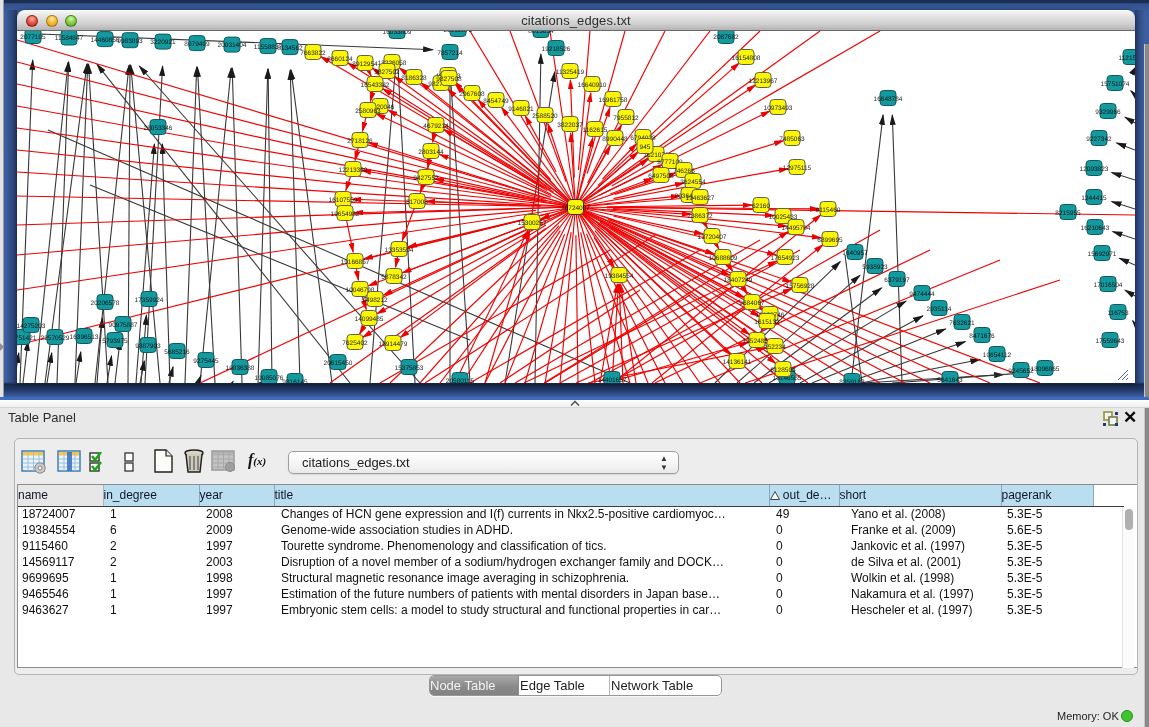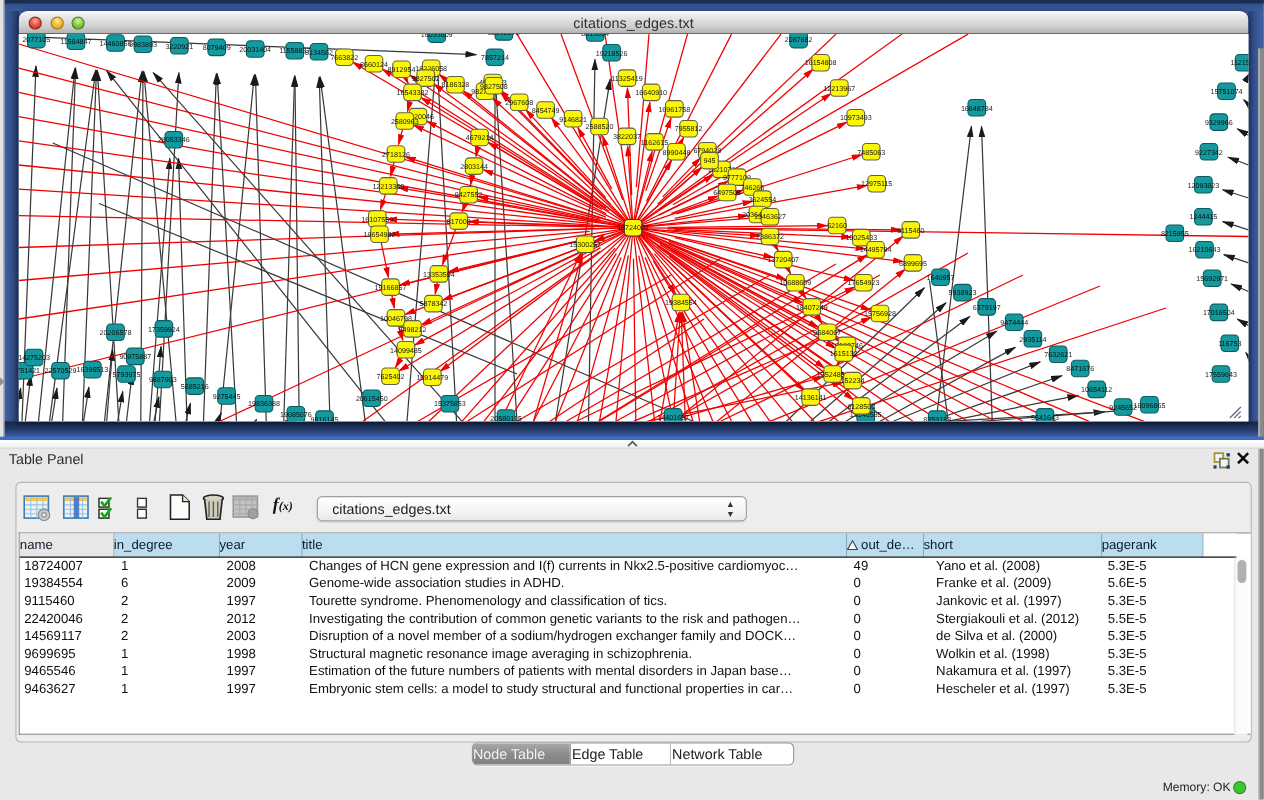--- a/index.html
+++ b/index.html
@@ -983,36 +983,26 @@
                 <td class="c0">9115460</td>
                 <td class="c1">2</td>
                 <td class="c2">1997</td>
                 <td class="c3">Tourette syndrome. Phenomenology and classification of tics.</td>
                 <td class="c4">0</td>
                 <td class="c5">Jankovic et al. (1997)</td>
                 <td class="c6">5.3E-5</td>
                 <td class="c7"></td>
               </tr>
 <tr>
-                <td class="c0">22420046</td>
-                <td class="c1">2</td>
-                <td class="c2">2012</td>
-                <td class="c3">Investigating the contribution of common genetic variants to the risk and pathogen…</td>
-                <td class="c4">0</td>
-                <td class="c5">Stergiakouli et al. (2012)</td>
-                <td class="c6">5.5E-5</td>
-                <td class="c7"></td>
-              </tr>
-<tr>
                 <td class="c0">14569117</td>
                 <td class="c1">2</td>
                 <td class="c2">2003</td>
                 <td class="c3">Disruption of a novel member of a sodium/hydrogen exchanger family and DOCK…</td>
                 <td class="c4">0</td>
-                <td class="c5">de Silva et al. (2000)</td>
+                <td class="c5">de Silva et al. (2001)</td>
                 <td class="c6">5.3E-5</td>
                 <td class="c7"></td>
               </tr>
 <tr>
                 <td class="c0">9699695</td>
                 <td class="c1">1</td>
                 <td class="c2">1998</td>
                 <td class="c3">Structural magnetic resonance image averaging in schizophrenia.</td>
                 <td class="c4">0</td>
                 <td class="c5">Wolkin et al. (1998)</td>

